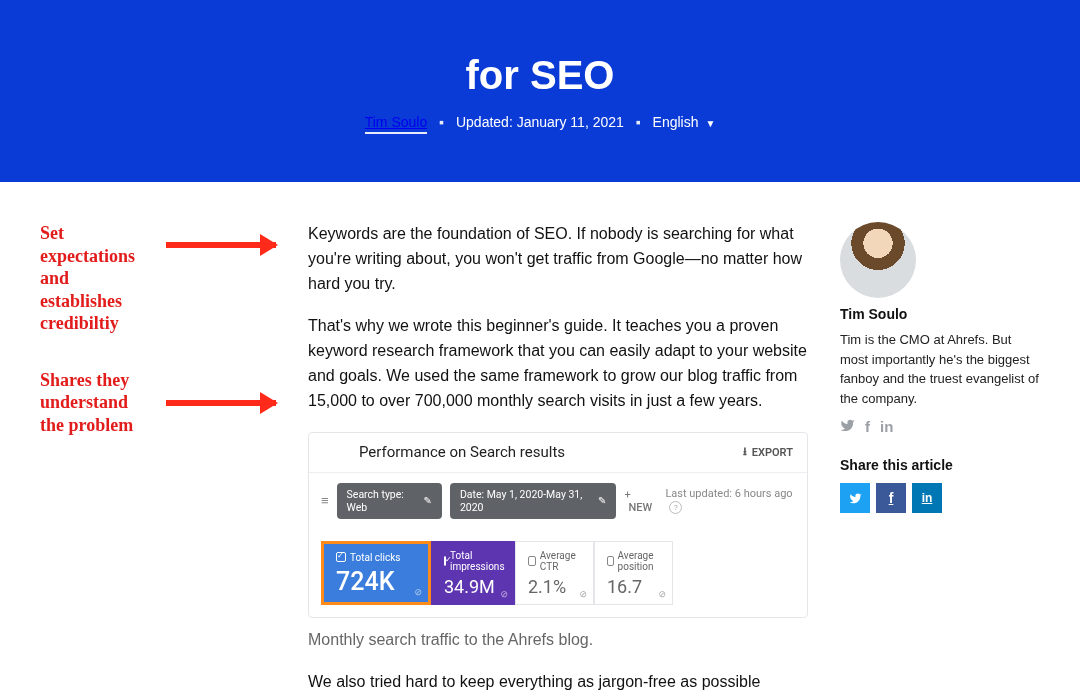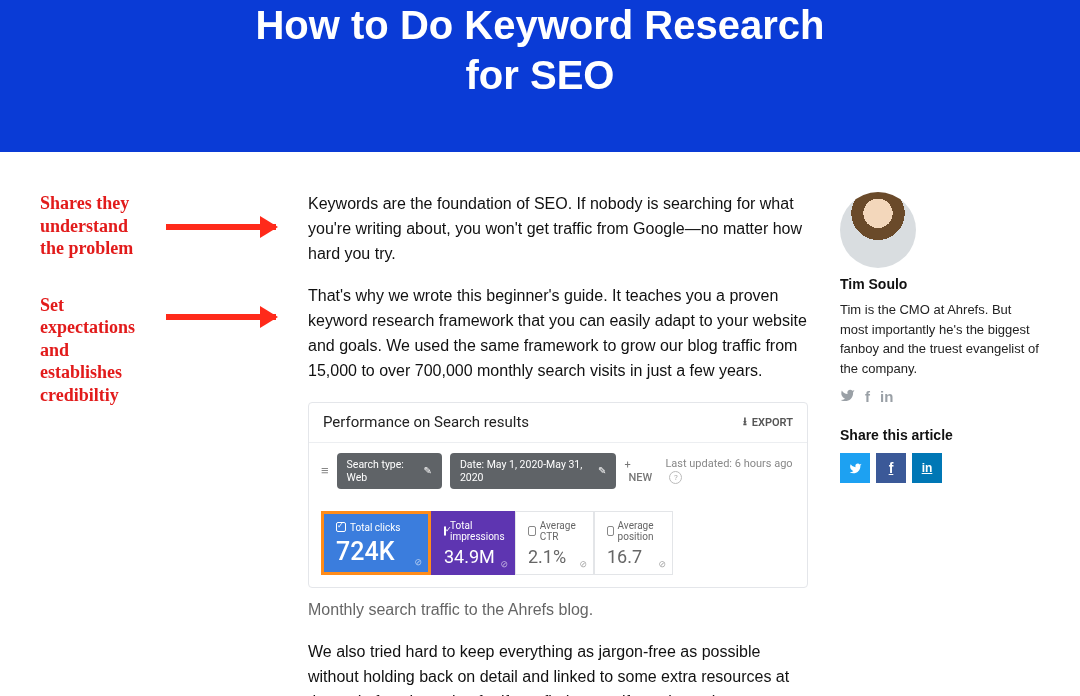--- a/index.html
+++ b/index.html
@@ -18,21 +18,21 @@
   .annotation-block { margin-bottom: 34px; }
   .annotation-arrow { display: flex; align-items: center; gap: 0; }
   .annot-text { flex: 0 0 126px; line-height: 1.25; padding-right: 6px; }
   .arrow { flex: 1; height: 6px; background: #ff2a1a; position: relative; margin-top: 2px; }
   .arrow::after { content: ""; position: absolute; right: -2px; top: -8px; border-left: 18px solid #ff2a1a; border-top: 11px solid transparent; border-bottom: 11px solid transparent; }
 
   .article p { font-size: 16px; line-height: 1.55; margin-bottom: 18px; }
 
   .sc-card { border: 1px solid #e4e6ea; border-radius: 4px; font-family: Roboto, Arial, sans-serif; margin-top: 8px; }
   .sc-head { display: flex; align-items: center; justify-content: space-between; padding: 10px 14px; border-bottom: 1px solid #eceef1; }
-  .sc-head .t { font-size: 15px; color: #222; }
+  .sc-head .t { font-size: 15px; color: #222; margin-left: 36px; }
   .export { font-size: 11px; color: #555; font-weight: 600; display: flex; align-items: center; gap: 5px; }
   .sc-filters { display: flex; align-items: center; gap: 8px; padding: 10px 12px; font-size: 11px; color: #555; }
   .chip { background: #5f6367; color: #fff; border-radius: 4px; padding: 5px 10px; display: inline-flex; align-items: center; gap: 6px; font-size: 10.5px; }
   .chip .pen::before { content: "✎"; font-size: 10px; }
   .filter-ico { color: #888; font-size: 13px; }
   .newlbl { color: #777; font-size: 11px; font-weight: 500; margin-left: 4px; }
   .last-upd { margin-left: auto; color: #888; font-size: 11px; }
   .q::after { content: "?"; display: inline-block; width: 11px; height: 11px; border: 1px solid #bbb; color: #aaa; border-radius: 50%; font-size: 8px; text-align: center; line-height: 11px; margin-left: 4px; }
 
   .sc-metrics { display: flex; gap: 0; padding: 12px; }
@@ -62,48 +62,58 @@
   .sbtn.fb { background: #3b5998; }
   .sbtn.li { background: #0077b5; }
 
   svg { display: block; }
 </style>
 </head>
 <body>
 
 <header class="hero">
   <h1>
-    <span>How to Do Keyword Research</span><br>
+    <br>
     <span>for SEO</span>
   </h1>
+  <div class="hero-meta">
+    <a class="author" href="#">Tim Soulo</a>
+    <span class="sep">▪</span>
+    <span>Updated: January 11, 2021</span>
+    <span class="sep">▪</span>
+    <a href="#" style="color:#fff;text-decoration:none">
+      <span>English</span>
+      <span class="chev">▼</span>
+    </a>
+  </div>
 </header>
 
 <div class="wrap">
 
   <aside class="annotations">
-    <div class="annotation-block">
-      <div class="annotation-arrow">
-        <div class="annot-text">
-          <span>Shares they</span><br>
-          <span>understand</span><br>
-          <span>the problem</span>
-        </div>
-        <div class="arrow"></div>
-      </div>
-    </div>
     <div class="annotation-block">
       <div class="annotation-arrow">
         <div class="annot-text">
           <span>Set</span><br>
           <span>expectations</span><br>
           <span>and</span><br>
           <span>establishes</span><br>
           <span>credibiltiy</span>
         </div>
         <div class="arrow" style="align-self:flex-start;margin-top:20px"></div>
+      </div>
+    </div>
+    <div class="annotation-block">
+      <div class="annotation-arrow">
+        <div class="annot-text">
+          <span>Shares they</span><br>
+          <span>understand</span><br>
+          <span>the problem</span>
+        </div>
+        <div class="arrow"></div>
       </div>
     </div>
   </aside>
 
   <article class="article">
     <p>Keywords are the foundation of SEO. If nobody is searching for what you're writing about, you won't get traffic from Google—no matter how hard you try.</p>
     <p>That's why we wrote this beginner's guide. It teaches you a proven keyword research framework that you can easily adapt to your website and goals. We used the same framework to grow our blog traffic from 15,000 to over 700,000 monthly search visits in just a few years.</p>
 
     <div class="sc-card">
       <div class="sc-head">

